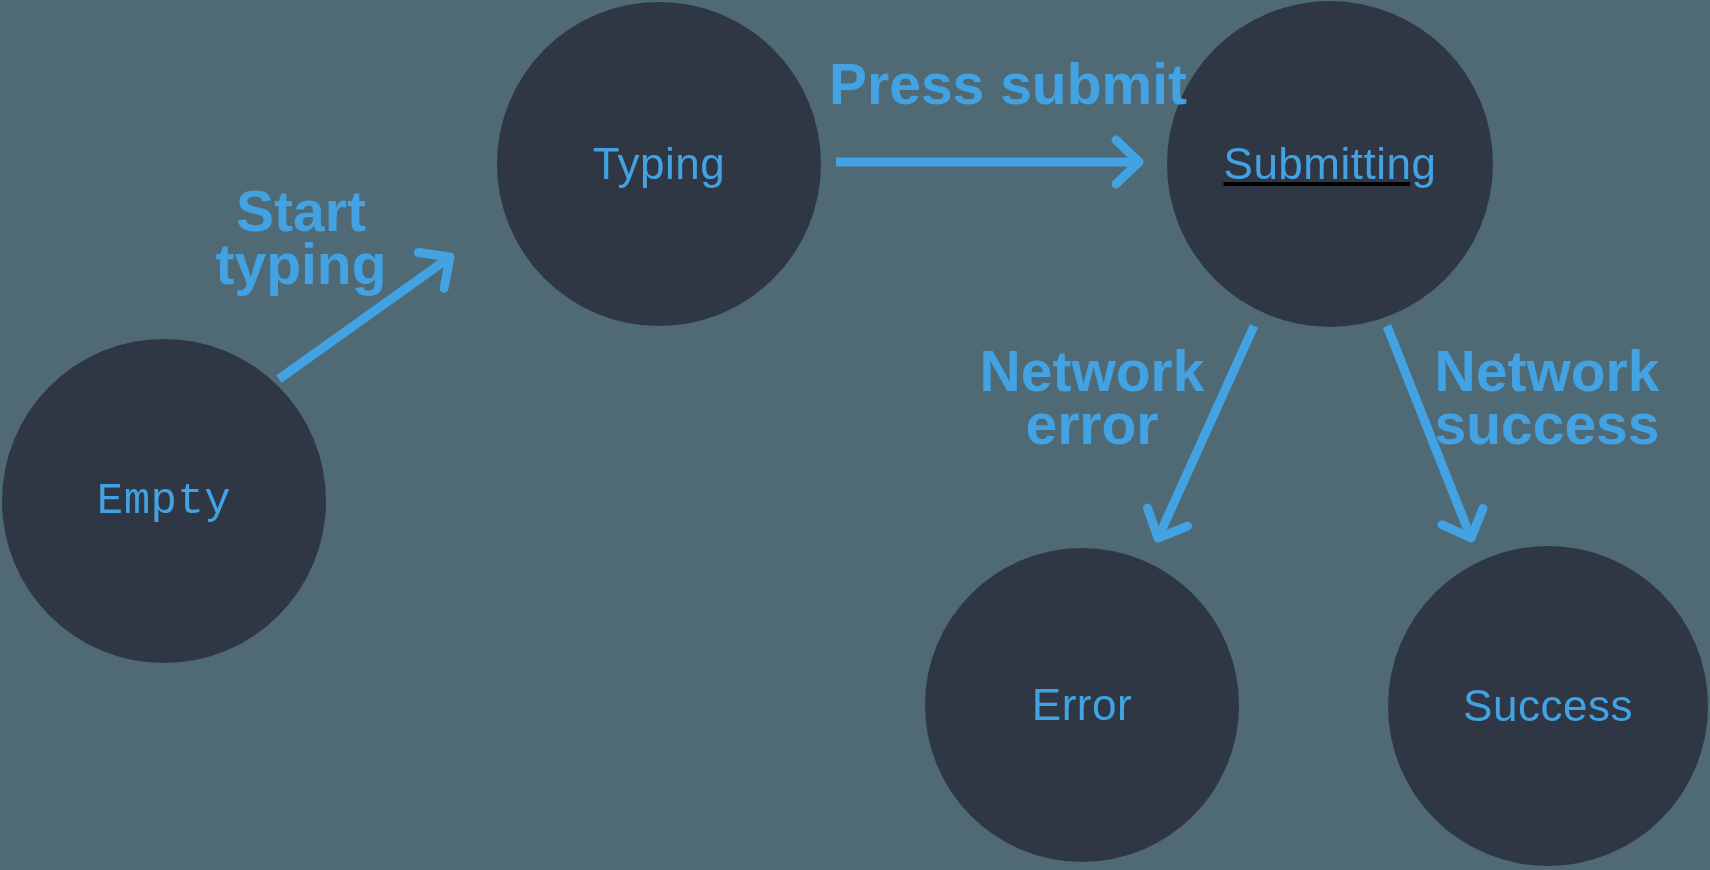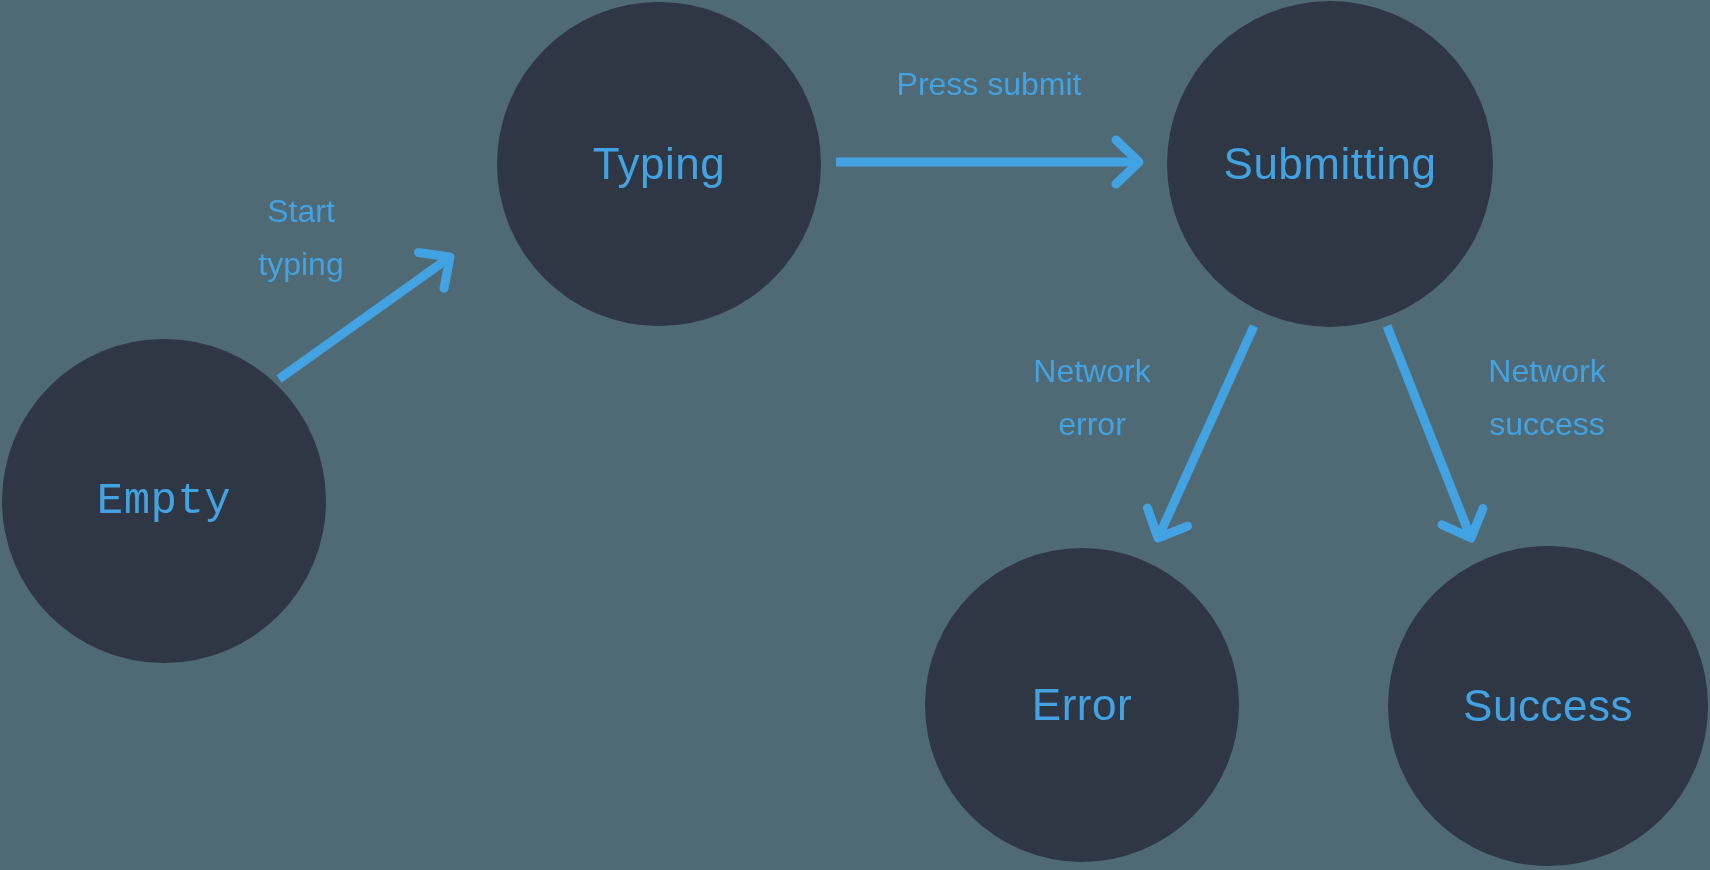--- a/index.html
+++ b/index.html
@@ -40,30 +40,30 @@
   .node-label {
     color: var(--accent);
     font-size: 44px;
     font-weight: 500;
     letter-spacing: 0.5px;
     white-space: nowrap;
   }
   .edge-label {
     position: absolute;
     color: var(--accent);
-    font-size: 32px;
-    font-weight: 400;
+    font-size: 57px;
+    font-weight: 700;
     line-height: 53px;
     text-align: center;
     white-space: nowrap;
   }
   
   #node-empty      { left: 2px;    top: 339px; width: 324px; height: 324px; font-family: Liberation Mono, monospace; }
   #node-typing     { left: 497px;  top: 2px;   width: 324px; height: 324px; }
-  #node-submitting { left: 1167px; top: 1px;   width: 326px; height: 326px; }
+  #node-submitting { left: 1167px; top: 1px;   width: 326px; height: 326px; text-decoration: underline; }
   #node-error      { left: 925px;  top: 548px; width: 314px; height: 314px; }
   #node-success    { left: 1388px; top: 546px; width: 320px; height: 320px; }
   
   #label-start-typing    { left: 181px;  top: 185px; width: 240px; }
   #label-press-submit    { left: 829px;  top: 58px;  width: 320px; }
   #label-network-error   { left: 972px;  top: 345px; width: 240px; }
   #label-network-success { left: 1417px; top: 345px; width: 260px; }
 </style>
 </head>
 <body>

